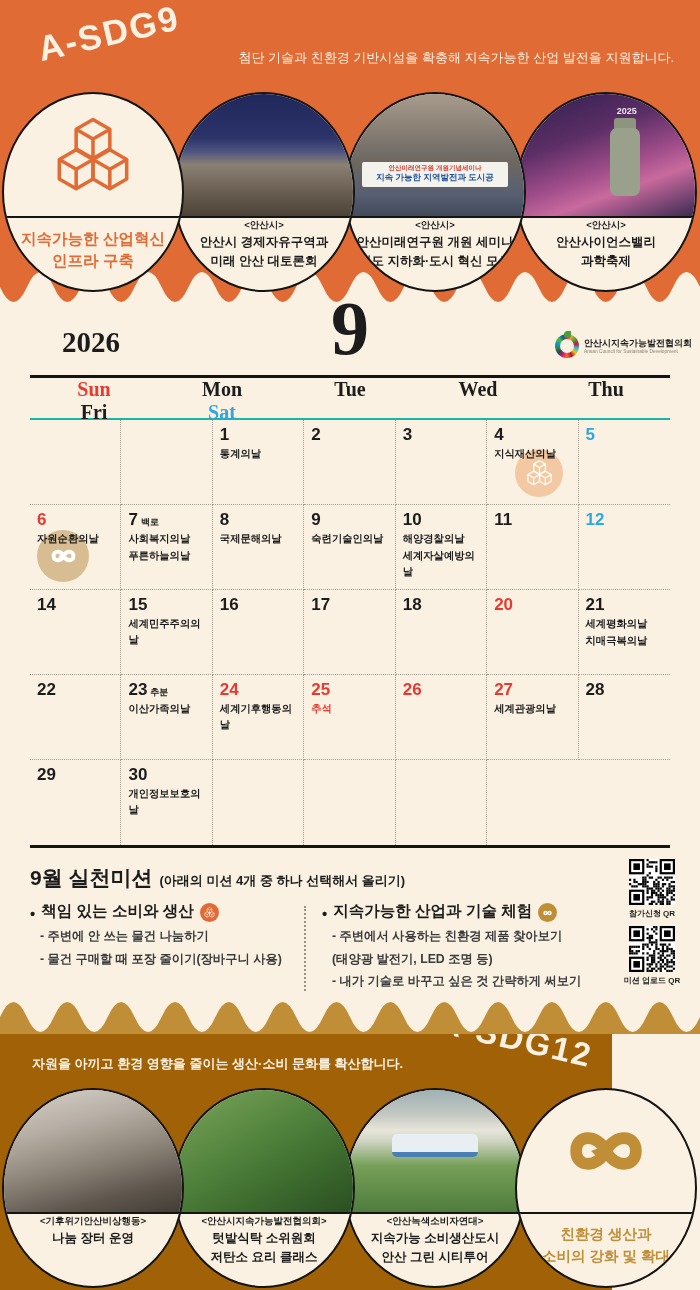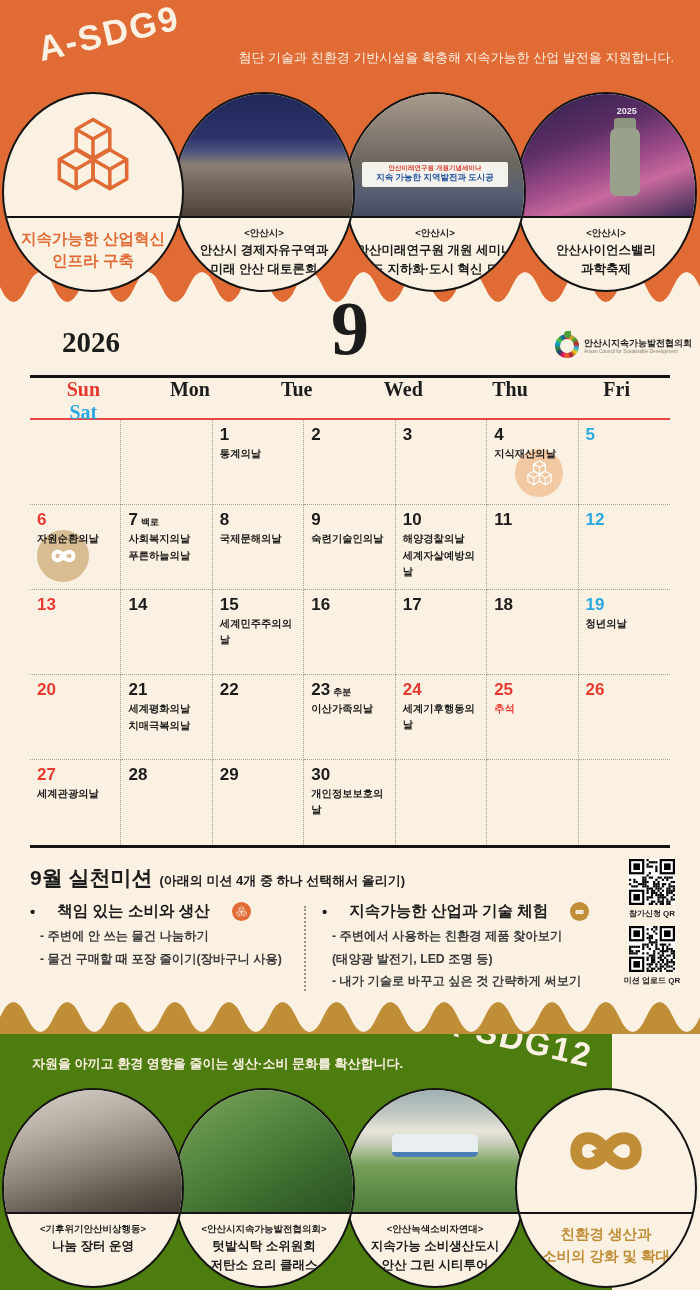--- a/index.html
+++ b/index.html
@@ -27,21 +27,21 @@
   .circles-top .circle:nth-child(1){z-index:8}
   .circles-top .circle:nth-child(2){z-index:7}
   .circles-top .circle:nth-child(3){z-index:6}
   .circles-top .circle:nth-child(4){z-index:5}
   .circles-bottom .circle:nth-child(1){z-index:7}
   .circles-bottom .circle:nth-child(2){z-index:6}
   .circles-bottom .circle:nth-child(3){z-index:5}
   .circles-bottom .circle:nth-child(4){z-index:8}
   .c-top { position:relative; height:124px; border-bottom:2px solid #141414;
            display:flex; align-items:center; justify-content:center; overflow:hidden; }
-  .c-cap { height:70px; text-align:center; padding-top:8px; line-height:1.55; }
+  .c-cap { height:70px; text-align:center; padding-top:0; line-height:1.55; }
   .cap-org { font-size:9.5px; font-weight:700; }
   .cap-line { font-size:12.5px; font-weight:800; }
   .goal-cap9 .goal-line { font-size:15.5px; font-weight:800; color:#E06B35; line-height:1.45; }
   .goal-cap12 .goal-line { font-size:14.5px; font-weight:800; color:#C18E38; line-height:1.5; }
   .goal-cap9 { padding-top:10px; } .goal-cap12 { padding-top:10px; }
   .goal-cubes { width:78px; height:76px; color:#E06B35; }
   .goal-inf { width:112px; height:64px; color:#C18E38; }
 
   
   .ph-forum   { background:linear-gradient(180deg,#20275a 0%,#2c3369 36%,#4d5380 47%,#8b8074 58%,#6f6457 76%,#4c4237 100%); }
@@ -68,22 +68,22 @@
   .cal-month { position:absolute; left:0; right:0; top:-12px; text-align:center; font-size:76px; font-weight:700; line-height:1; }
   .cal-logo { position:absolute; right:8px; top:32px; display:flex; align-items:center; gap:5px; }
   .logo-wheel { position:relative; width:24px; height:24px; border-radius:50%;
     background:conic-gradient(#e5243b,#dda63a,#4c9f38,#c5192d,#26bde2,#fcc30b,#a21942,#fd6925,#dd1367,#19486a,#3f7e44,#0a97d9,#56c02b,#00689d,#e5243b); }
   .logo-wheel::after { content:""; position:absolute; inset:5px; background:#FAF1E2; border-radius:50%; }
   .logo-wheel::before { content:""; position:absolute; left:9px; top:-3px; width:7px; height:7px;
     background:#4c9f38; border-radius:70% 0 70% 70%; z-index:2; }
   .logo-kr { font-size:9px; font-weight:800; line-height:1.2; }
   .logo-en { font-size:4.8px; color:#8a8274; }
 
-  .cal-days { margin:0 30px; height:45px; border-top:3px solid #141414; border-bottom:2px solid #ef4444;
-              display:grid; grid-template-columns:repeat(6,1fr); align-items:center; text-align:center;
+  .cal-days { margin:0 30px; height:45px; border-top:3px solid #141414; border-bottom:2px solid #14b8a6;
+              display:grid; grid-template-columns:repeat(5,1fr); align-items:center; text-align:center;
               font-family:"Liberation Serif","DejaVu Serif",serif; font-size:20px; font-weight:700; }
   .sun { color:#E8392F; } .sat { color:#2CA8E0; }
   .cal-grid { margin:0 30px; display:grid; grid-template-columns:repeat(7,1fr); grid-auto-rows:85px;
               border-bottom:3px solid #141414; }
   .cell { position:relative; padding:5px 2px 0 7px; border-right:1px dotted #a89e90; border-bottom:1px dotted #a89e90; }
   .cell:nth-child(7n){ border-right:none; }
   .cell:nth-child(n+29){ border-bottom:none; }
   .d-num { position:relative; z-index:2; font-size:17px; font-weight:700; }
   .d-minor { font-size:9px; font-weight:700; color:#1c1c1c; margin-left:3px; }
   .d-evt { position:relative; z-index:2; font-size:10.3px; font-weight:700; line-height:1.55; margin-top:1px; }
@@ -96,33 +96,33 @@
 
   
   .sec-mission { position:absolute; left:0; top:851px; width:700px; height:151px; padding:13px 30px 0; }
   .m-title-row { display:flex; align-items:baseline; gap:7px; }
   .m-title { font-size:21px; font-weight:800; }
   .m-sub { font-size:13px; font-weight:700; }
   .m-cols { display:flex; margin-top:9px; }
   .m-col-l { width:274px; }
   .m-divider { border-left:2px dotted #9b9184; margin:5px 16px 2px 0; }
   .m-col-r { width:300px; }
-  .m-head { display:flex; align-items:center; gap:22px; font-size:15.5px; font-weight:800; }
+  .m-head { display:flex; align-items:flex-end; gap:6px; font-size:15.5px; font-weight:800; }
   .m-head::before { content:"\2022"; font-size:15px; }
   .m-icon { width:19px; height:19px; border-radius:50%; display:inline-flex; align-items:center; justify-content:center; color:#fff; flex:0 0 19px; }
   .m-icon.orange { background:#E06B35; } .m-icon.gold { background:#C18E38; }
   .m-icon svg.cb { width:11px; height:11px; } .m-icon svg.inf { width:13px; height:8px; }
   .m-items { margin:3px 0 0 10px; }
   .m-item { font-size:12.3px; font-weight:700; color:#3b3b3b; line-height:1.85; }
   .m-qr { position:absolute; right:14px; top:8px; width:68px; text-align:center; }
   .qr-box { width:46px; height:46px; margin:0 auto; background:#fff; }
   .qr-label { font-size:8px; font-weight:700; margin:3px 0 7px; }
 
   
-  .sec-bottom { position:absolute; left:0; top:1034px; width:612px; height:256px; background:#4d7c0f; }
+  .sec-bottom { position:absolute; left:0; top:1034px; width:612px; height:256px; background:#a16207; }
   .bot-tagline { position:absolute; left:32px; top:21px; font-size:13px; font-weight:700; color:#FAF1E2; }
   .hidden-defs { position:absolute; width:0; height:0; overflow:hidden; }
 </style>
 </head>
 <body>
 
 <svg class="hidden-defs" xmlns="http://www.w3.org/2000/svg">
   <defs>
     <symbol id="sym-cubes" viewBox="0 0 44 42">
       <g stroke="currentColor" stroke-width="2" fill="none" stroke-linejoin="round">
@@ -270,41 +270,34 @@
           <div class="d-evt">해양경찰의날</div>
           <div class="d-evt">세계자살예방의날</div>
         </div>
         <div class="cell">
           <div class="d-num">11</div>
         </div>
         <div class="cell">
           <div class="d-num sat">12</div>
         </div>
         <div class="cell">
-          <div class="d-num sun">13</div>
-        </div>
-        <div class="cell">
           <div class="d-num">14</div>
         </div>
         <div class="cell">
           <div class="d-num">15</div>
           <div class="d-evt">세계민주주의의날</div>
         </div>
         <div class="cell">
           <div class="d-num">16</div>
         </div>
         <div class="cell">
           <div class="d-num">17</div>
         </div>
         <div class="cell">
           <div class="d-num">18</div>
-        </div>
-        <div class="cell">
-          <div class="d-num sat">19</div>
-          <div class="d-evt">청년의날</div>
         </div>
         <div class="cell">
           <div class="d-num sun">20</div>
         </div>
         <div class="cell">
           <div class="d-num">21</div>
           <div class="d-evt">세계평화의날</div>
           <div class="d-evt">치매극복의날</div>
         </div>
         <div class="cell">

